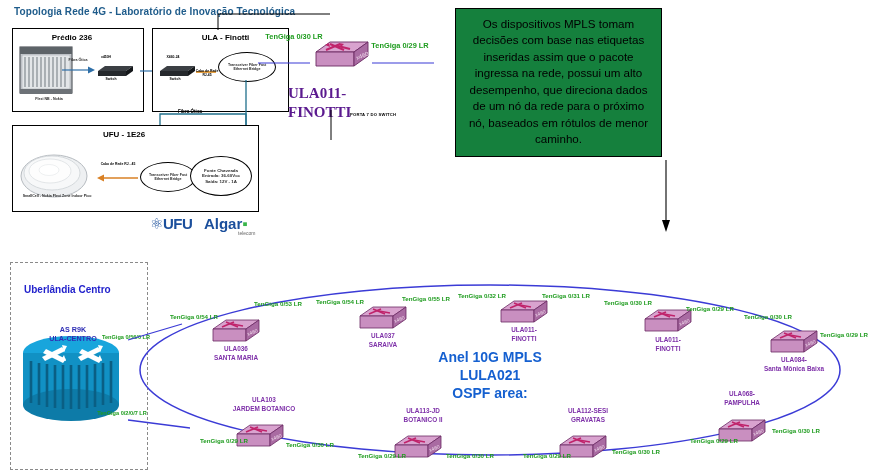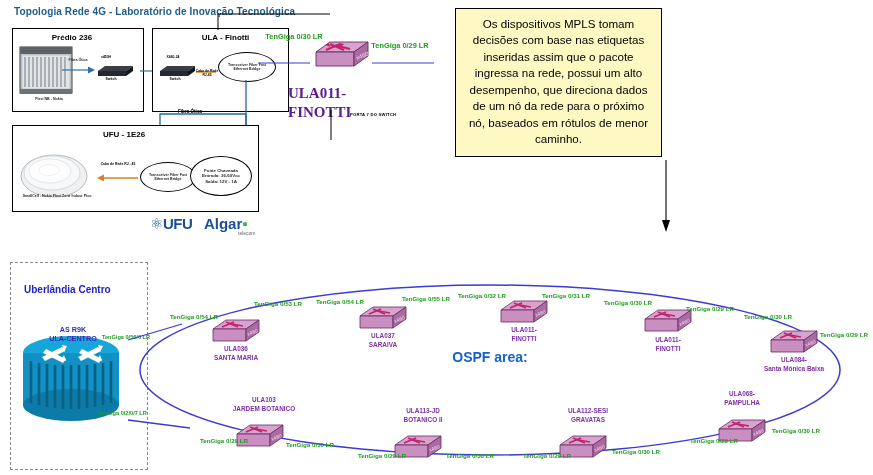--- a/index.html
+++ b/index.html
@@ -7,21 +7,21 @@
        font-family:"Liberation Sans",sans-serif;}
   .abs{position:absolute;}
   .ttl{font-size:10px;font-weight:bold;color:#1f5c8b;letter-spacing:.1px;}
   .boxframe{border:1.3px solid #000;background:#fff;}
   .boxttl{font-size:8px;font-weight:bold;color:#000;text-align:center;}
   .tiny{font-size:3.6px;font-weight:bold;color:#2b2b2b;text-align:center;line-height:1.18;}
   .tiny5{font-size:4.4px;font-weight:bold;color:#2b2b2b;text-align:center;line-height:1.2;}
   .tinyorange{font-size:3.4px;font-weight:bold;color:#000;text-align:center;line-height:1.15;}
   .ell{border:1.1px solid #000;border-radius:50%;background:#fff;
        display:flex;align-items:center;justify-content:center;}
-  .callout{border:1.6px solid #000;background:#fef9c3;box-sizing:border-box;
+  .callout{border:1.6px solid #000;background:#15803d;box-sizing:border-box;
            font-size:11.6px;color:#000;text-align:center;line-height:1.42;
            padding:7px 8px;}
   .greenlbl{font-size:6.2px;font-weight:bold;color:#1f9c1f;text-align:center;
             line-height:1.18;white-space:nowrap;}
   .greenlbl.big{font-size:7.4px;}
   .nodelbl{font-size:6.4px;font-weight:bold;color:#7d2fa8;text-align:center;
            line-height:1.2;white-space:nowrap;}
   .nodelbl.blue{color:#2f2fb5;}
   .purplebig{font-size:15px;font-weight:bold;color:#5b1a8f;text-align:left;line-height:1.25;font-family:Liberation Serif, serif;}
   .ringttl{font-size:14px;font-weight:bold;color:#1560d0;text-align:center;line-height:1.3;}
@@ -229,20 +229,22 @@
 <div class="abs greenlbl" style="left:96px;top:334px;width:60px;font-size:5.6px;">TenGiga 0/56/0 LR</div>
 <div class="abs greenlbl" style="left:92px;top:410px;width:60px;font-size:5.6px;">TenGiga 0/2/0/7 LR</div>
 
 <svg width="740" height="215" style="left:120px;top:262px;">
   <ellipse cx="370" cy="108" rx="350" ry="85" fill="none" stroke="#3b3bd6" stroke-width="1.5"></ellipse>
   <line x1="8" y1="78" x2="62" y2="62" stroke="#3b3bd6" stroke-width="1.3"></line>
   <line x1="8" y1="158" x2="70" y2="166" stroke="#3b3bd6" stroke-width="1.3"></line>
 </svg>
 
 <div class="abs ringttl" style="left:395px;top:348px;width:190px;">
+  <div>Anel 10G MPLS</div>
+  <div>LULA021</div>
   <div>OSPF area:</div>
 </div>
 
 <div class="sw-wrap" style="left:208px;top:313px;">
   <svg width="56" height="38">
     <polygon points="5,16 38,16 51,7 18,7" fill="#d9a3cf" stroke="#6b2a63" stroke-width=".8"></polygon>
     <polygon points="5,16 38,16 38,28 5,28" fill="#c98fc0" stroke="#6b2a63" stroke-width=".8"></polygon>
     <polygon points="38,16 51,7 51,19 38,28" fill="#a96ba2" stroke="#6b2a63" stroke-width=".8"></polygon>
     <g stroke="#c0236b" stroke-width="1.7" fill="none">
       <path d="M14,14 L26,9"></path>

